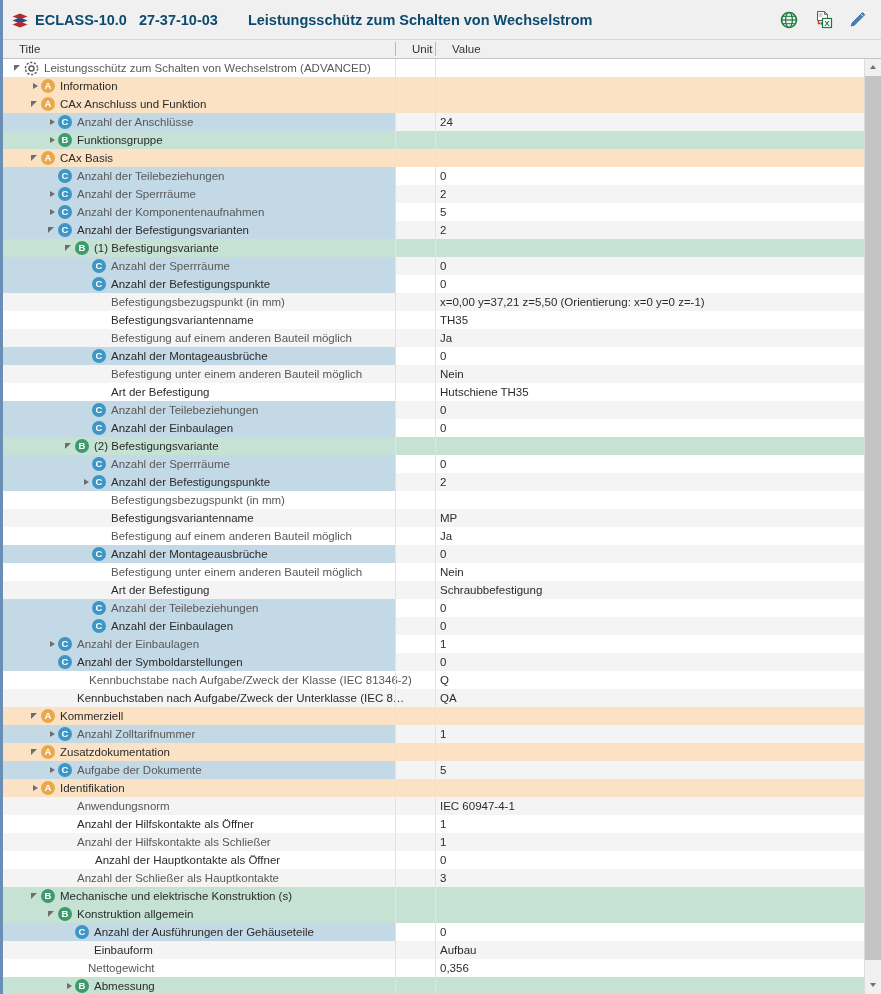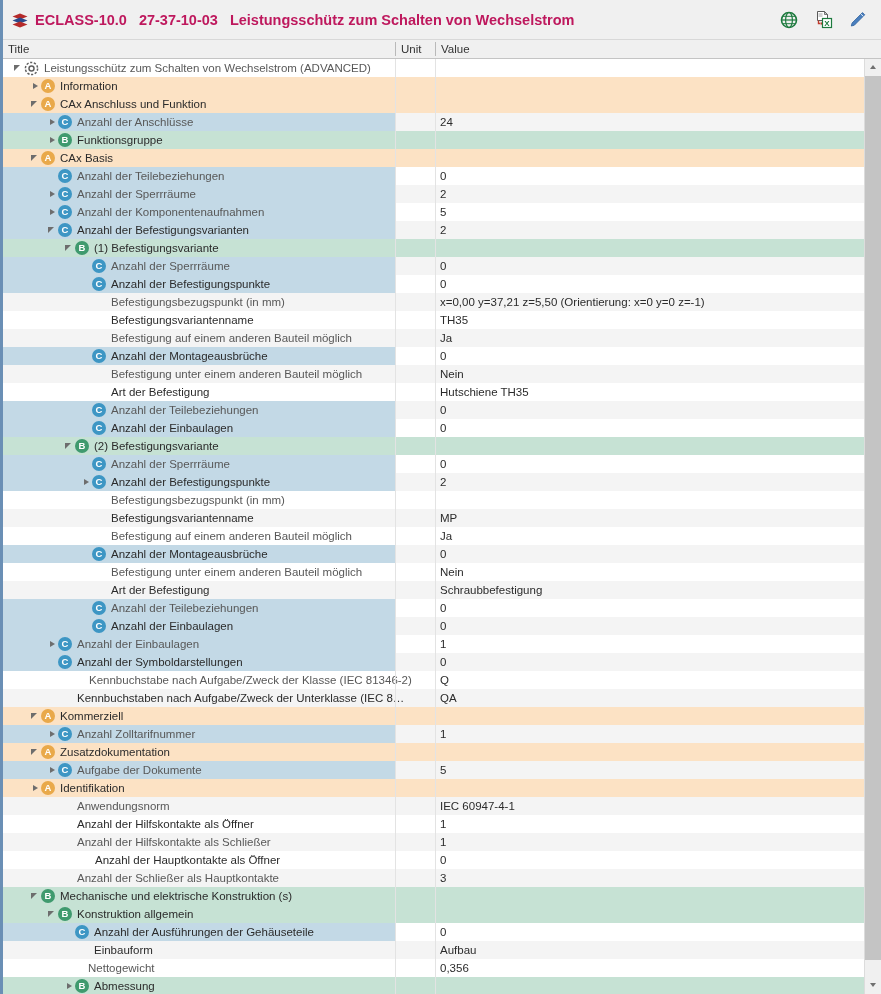--- a/index.html
+++ b/index.html
@@ -32,43 +32,43 @@
   }
   .tb-logo {
     width: 18px; height: 18px;
     margin-right: 6px;
     flex: 0 0 auto;
     position: relative;
   }
   .tb-text {
     font-size: 14.5px;
     font-weight: bold;
-    color: #be185d;
+    color: #0c4a6e;
     white-space: nowrap;
   }
   .tb-code { margin-left: 12px; }
-  .tb-name { margin-left: 12px; }
+  .tb-name { margin-left: 30px; }
   .tb-spacer { flex: 1 1 auto; }
   .tb-icons { display: flex; align-items: center; gap: 14px; padding-right: 4px; }
   .tb-ico { width: 20px; height: 20px; display: block; }
 
   
   .colheader {
     position: relative;
     height: 19px;
     background: #f0f0f0;
     border-bottom: 1px solid #c4c4c4;
     font-size: 11.5px;
     color: #333;
   }
   .colheader .ch {
     position: absolute;
     top: 0; height: 19px;
     line-height: 19px;
-    padding-left: 5px;
+    padding-left: 16px;
     white-space: nowrap;
   }
   .ch-sep {
     position: absolute;
     top: 2px; bottom: 2px;
     width: 1px;
     background: #b9b9b9;
   }
 
   

